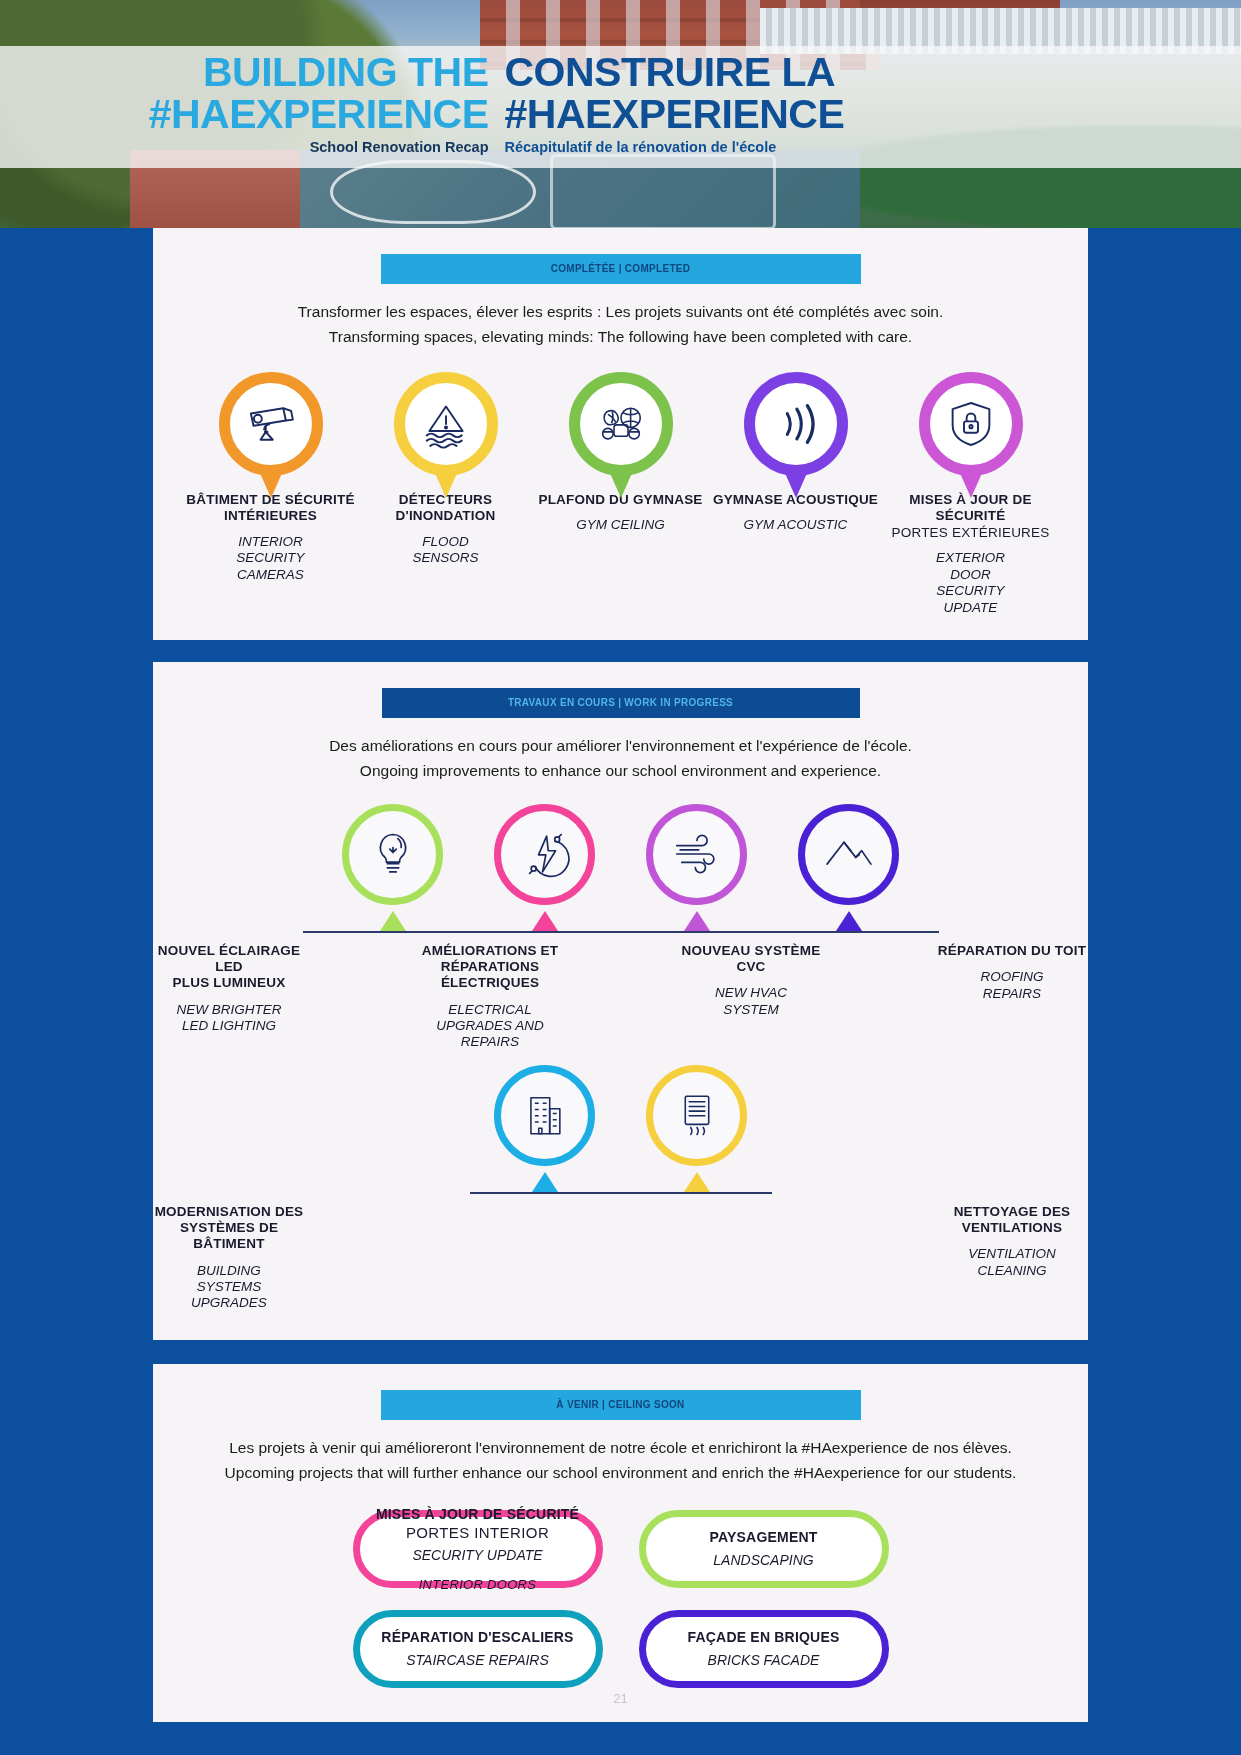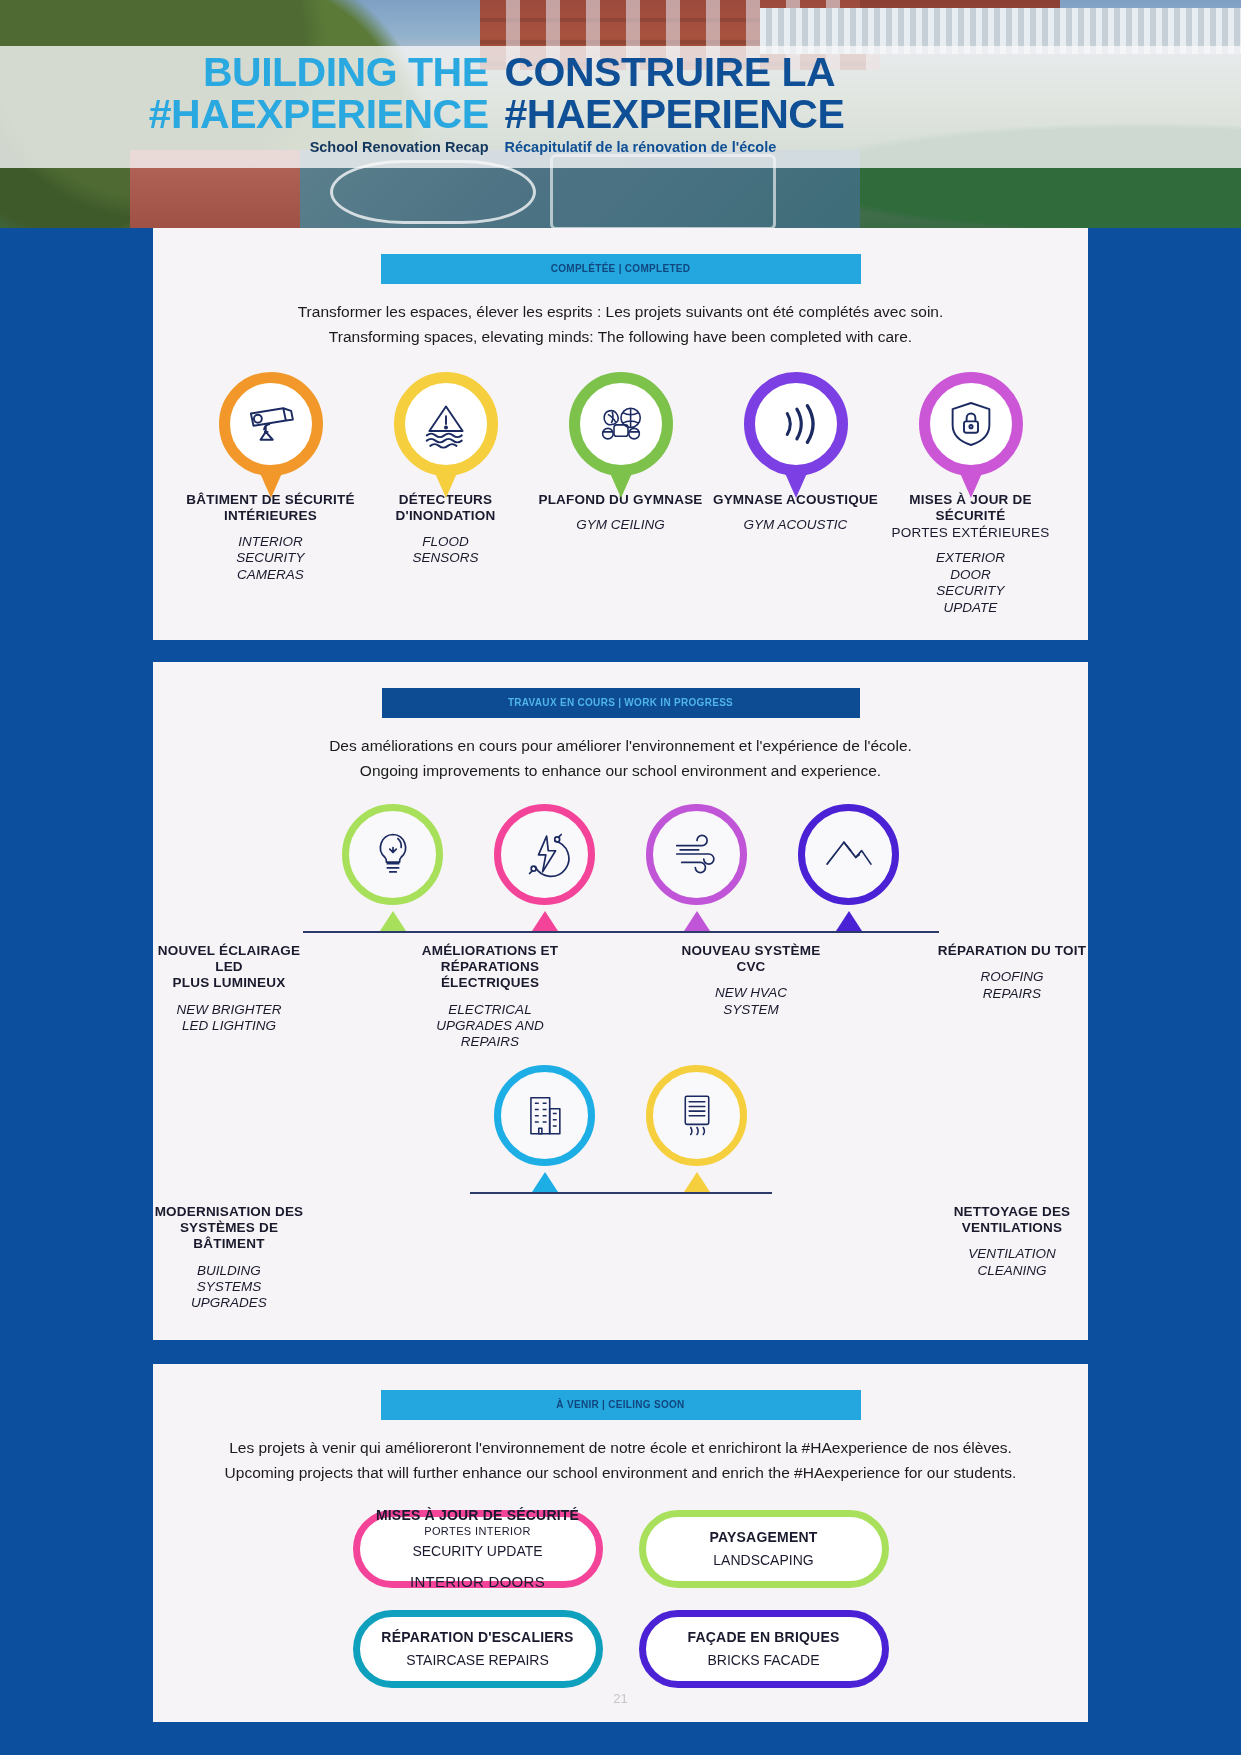--- a/index.html
+++ b/index.html
@@ -174,23 +174,23 @@
     display: grid; grid-template-columns: 250px 250px; gap: 22px 36px;
     justify-content: center; margin-top: 26px;
   }
   .pill {
     border-width: 7px; border-style: solid; border-radius: 46px;
     background: #ffffff; height: 78px;
     display: flex; flex-direction: column; align-items: center; justify-content: center;
     text-align: center;
   }
   .pill-fr { font-size: 14px; font-weight: 700; color: #1a1a2e; letter-spacing: .2px; line-height: 1.2; }
-  .pill-fr-sub { font-size: 11px; font-weight: 400; color: #1a1a2e; letter-spacing: .4px; margin-top: 1px;}
-  .pill-en { font-size: 14px; color: #1a1a2e; margin-top: 6px; line-height: 1.2;}
-  .pill-en-sub { font-size: 15px; color: #1a1a2e; letter-spacing: .3px; margin-top: 13px;}
+  .pill-fr-sub { font-size: 15px; font-weight: 400; color: #1a1a2e; letter-spacing: .4px; margin-top: 1px;}
+  .pill-en { font-size: 14px; font-style: italic; color: #1a1a2e; margin-top: 6px; line-height: 1.2;}
+  .pill-en-sub { font-size: 13px; font-style: italic; color: #1a1a2e; letter-spacing: .3px; margin-top: 13px;}
 
   .page-num {
     position: absolute; left: 0; right: 0; bottom: 16px;
     text-align: center; font-size: 13px; color: #c9c3cb;
   }
   svg { display:block; }
 </style>
 </head>
 <body>
 

